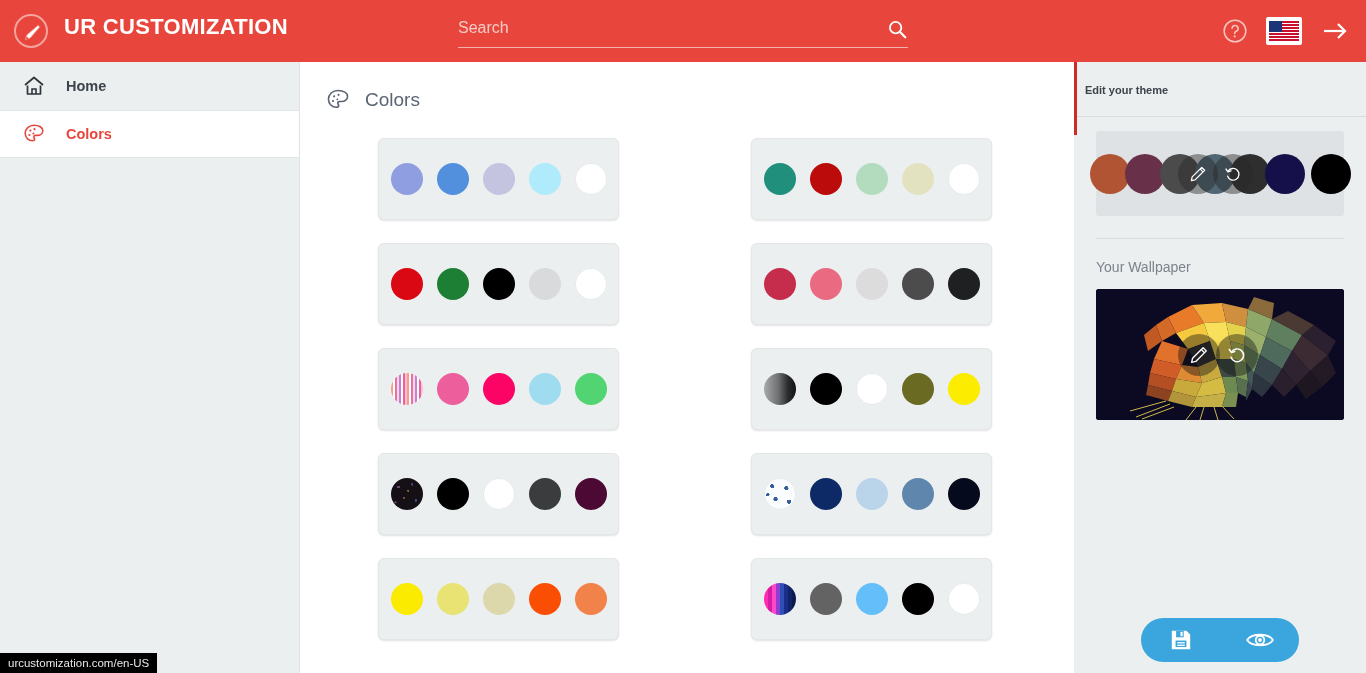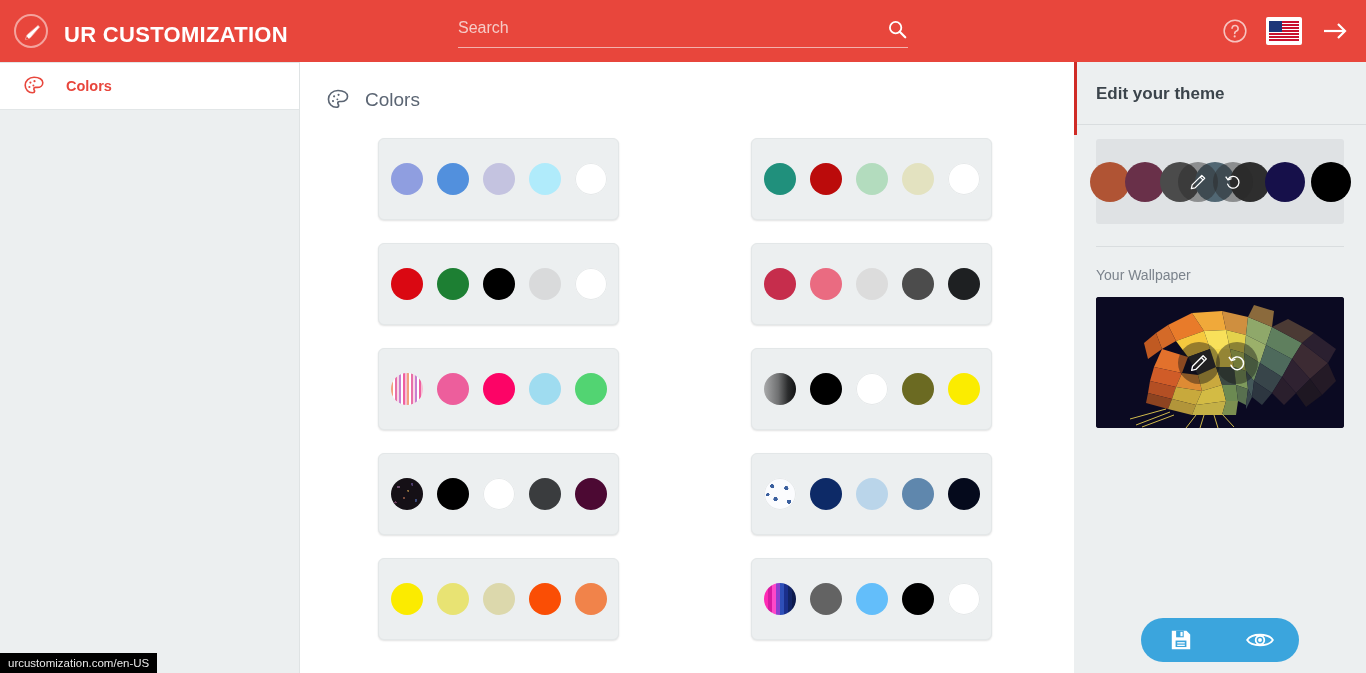--- a/index.html
+++ b/index.html
@@ -11,21 +11,21 @@
   }
   .app { position: relative; width: 1366px; height: 673px; }
 
   
   .header {
     position: absolute; top: 0; left: 0;
     width: 1366px; height: 62px;
     background: #e8463c;
     display: flex; align-items: center;
   }
-  .brand { display: flex; align-items: flex-end; padding-left: 14px; }
+  .brand { display: flex; align-items: flex-start; padding-left: 14px; }
   .brand-logo {
     width: 34px; height: 34px; border-radius: 50%;
     border: 2px solid #f4a39d; position: relative;
     display: inline-block;
   }
   .brand-logo .brush {
     position: absolute; left: 7px; top: 7px;
     width: 19px; height: 19px;
   }
   .brand-title {
@@ -129,21 +129,21 @@
   .rightpanel {
     position: absolute; left: 1074px; top: 62px;
     width: 292px; height: 611px;
     background: #eceff0;
   }
   .rp-accent {
     position: absolute; left: 0; top: 0; width: 3px; height: 73px;
     background: #cf2b26;
   }
   .rp-title {
-    padding: 22px 0 0 22px; font-size: 17px;
+    padding: 22px 0 0 11px; font-size: 11px;
     font-weight: bold; color: #3b444b;
   }
   .rp-divider { margin-top: 20px; height: 1px; background: #d9dddf; }
   .rp-section-label {
     padding: 20px 0 0 22px; font-size: 14px; color: #7b838c;
   }
   .colorset-box {
     margin: 14px 22px 0 22px; height: 85px; background: #dfe2e4;
     border-radius: 3px; display: flex; align-items: center;
     justify-content: center; position: relative;
@@ -236,20 +236,30 @@
         </span>
       </span>
       <svg class="arrow-icon" viewBox="0 0 30 24">
         <line x1="4" y1="12" x2="25" y2="12" stroke="#ffffff" stroke-width="2.2"></line>
         <polyline points="18,5 25,12 18,19" fill="none" stroke="#ffffff" stroke-width="2.2"></polyline>
       </svg>
     </div>
   </div>
 
   <div class="sidebar">
+    <div class="nav-item">
+      <span class="nav-icon">
+        <svg viewBox="0 0 24 24" width="24" height="24">
+          <path d="M3 11 L12 3.5 L21 11" fill="none" stroke="#2d343a" stroke-width="1.7" stroke-linejoin="round"></path>
+          <path d="M5.5 11.5 V20 H18.5 V11.5" fill="none" stroke="#2d343a" stroke-width="1.7" stroke-linejoin="round"></path>
+          <path d="M10 20 V15 H14 V20" fill="none" stroke="#2d343a" stroke-width="1.6"></path>
+        </svg>
+      </span>
+      <span class="nav-label">Home</span>
+    </div>
 
 
 
 
     <div class="nav-item active">
       <span class="nav-icon">
         <svg viewBox="0 0 24 24" width="24" height="24">
           <path d="M12 3.2c-5 0-8.8 3.6-8.8 8.1 0 4.3 3.3 7.4 7.2 7.4 1.6 0 2.2-.9 2.2-1.7 0-.9-.8-1.2-.8-2.1 0-.8.7-1.5 1.7-1.5h1.8c3 0 5.5-2 5.5-4.7 0-3.2-3.6-5.5-8.8-5.5Z" fill="none" stroke="#e8463c" stroke-width="1.6"></path>
           <circle cx="8.4" cy="8.6" r="1.1" fill="#e8463c"></circle>
           <circle cx="12.5" cy="7.2" r="1.1" fill="#e8463c"></circle>

